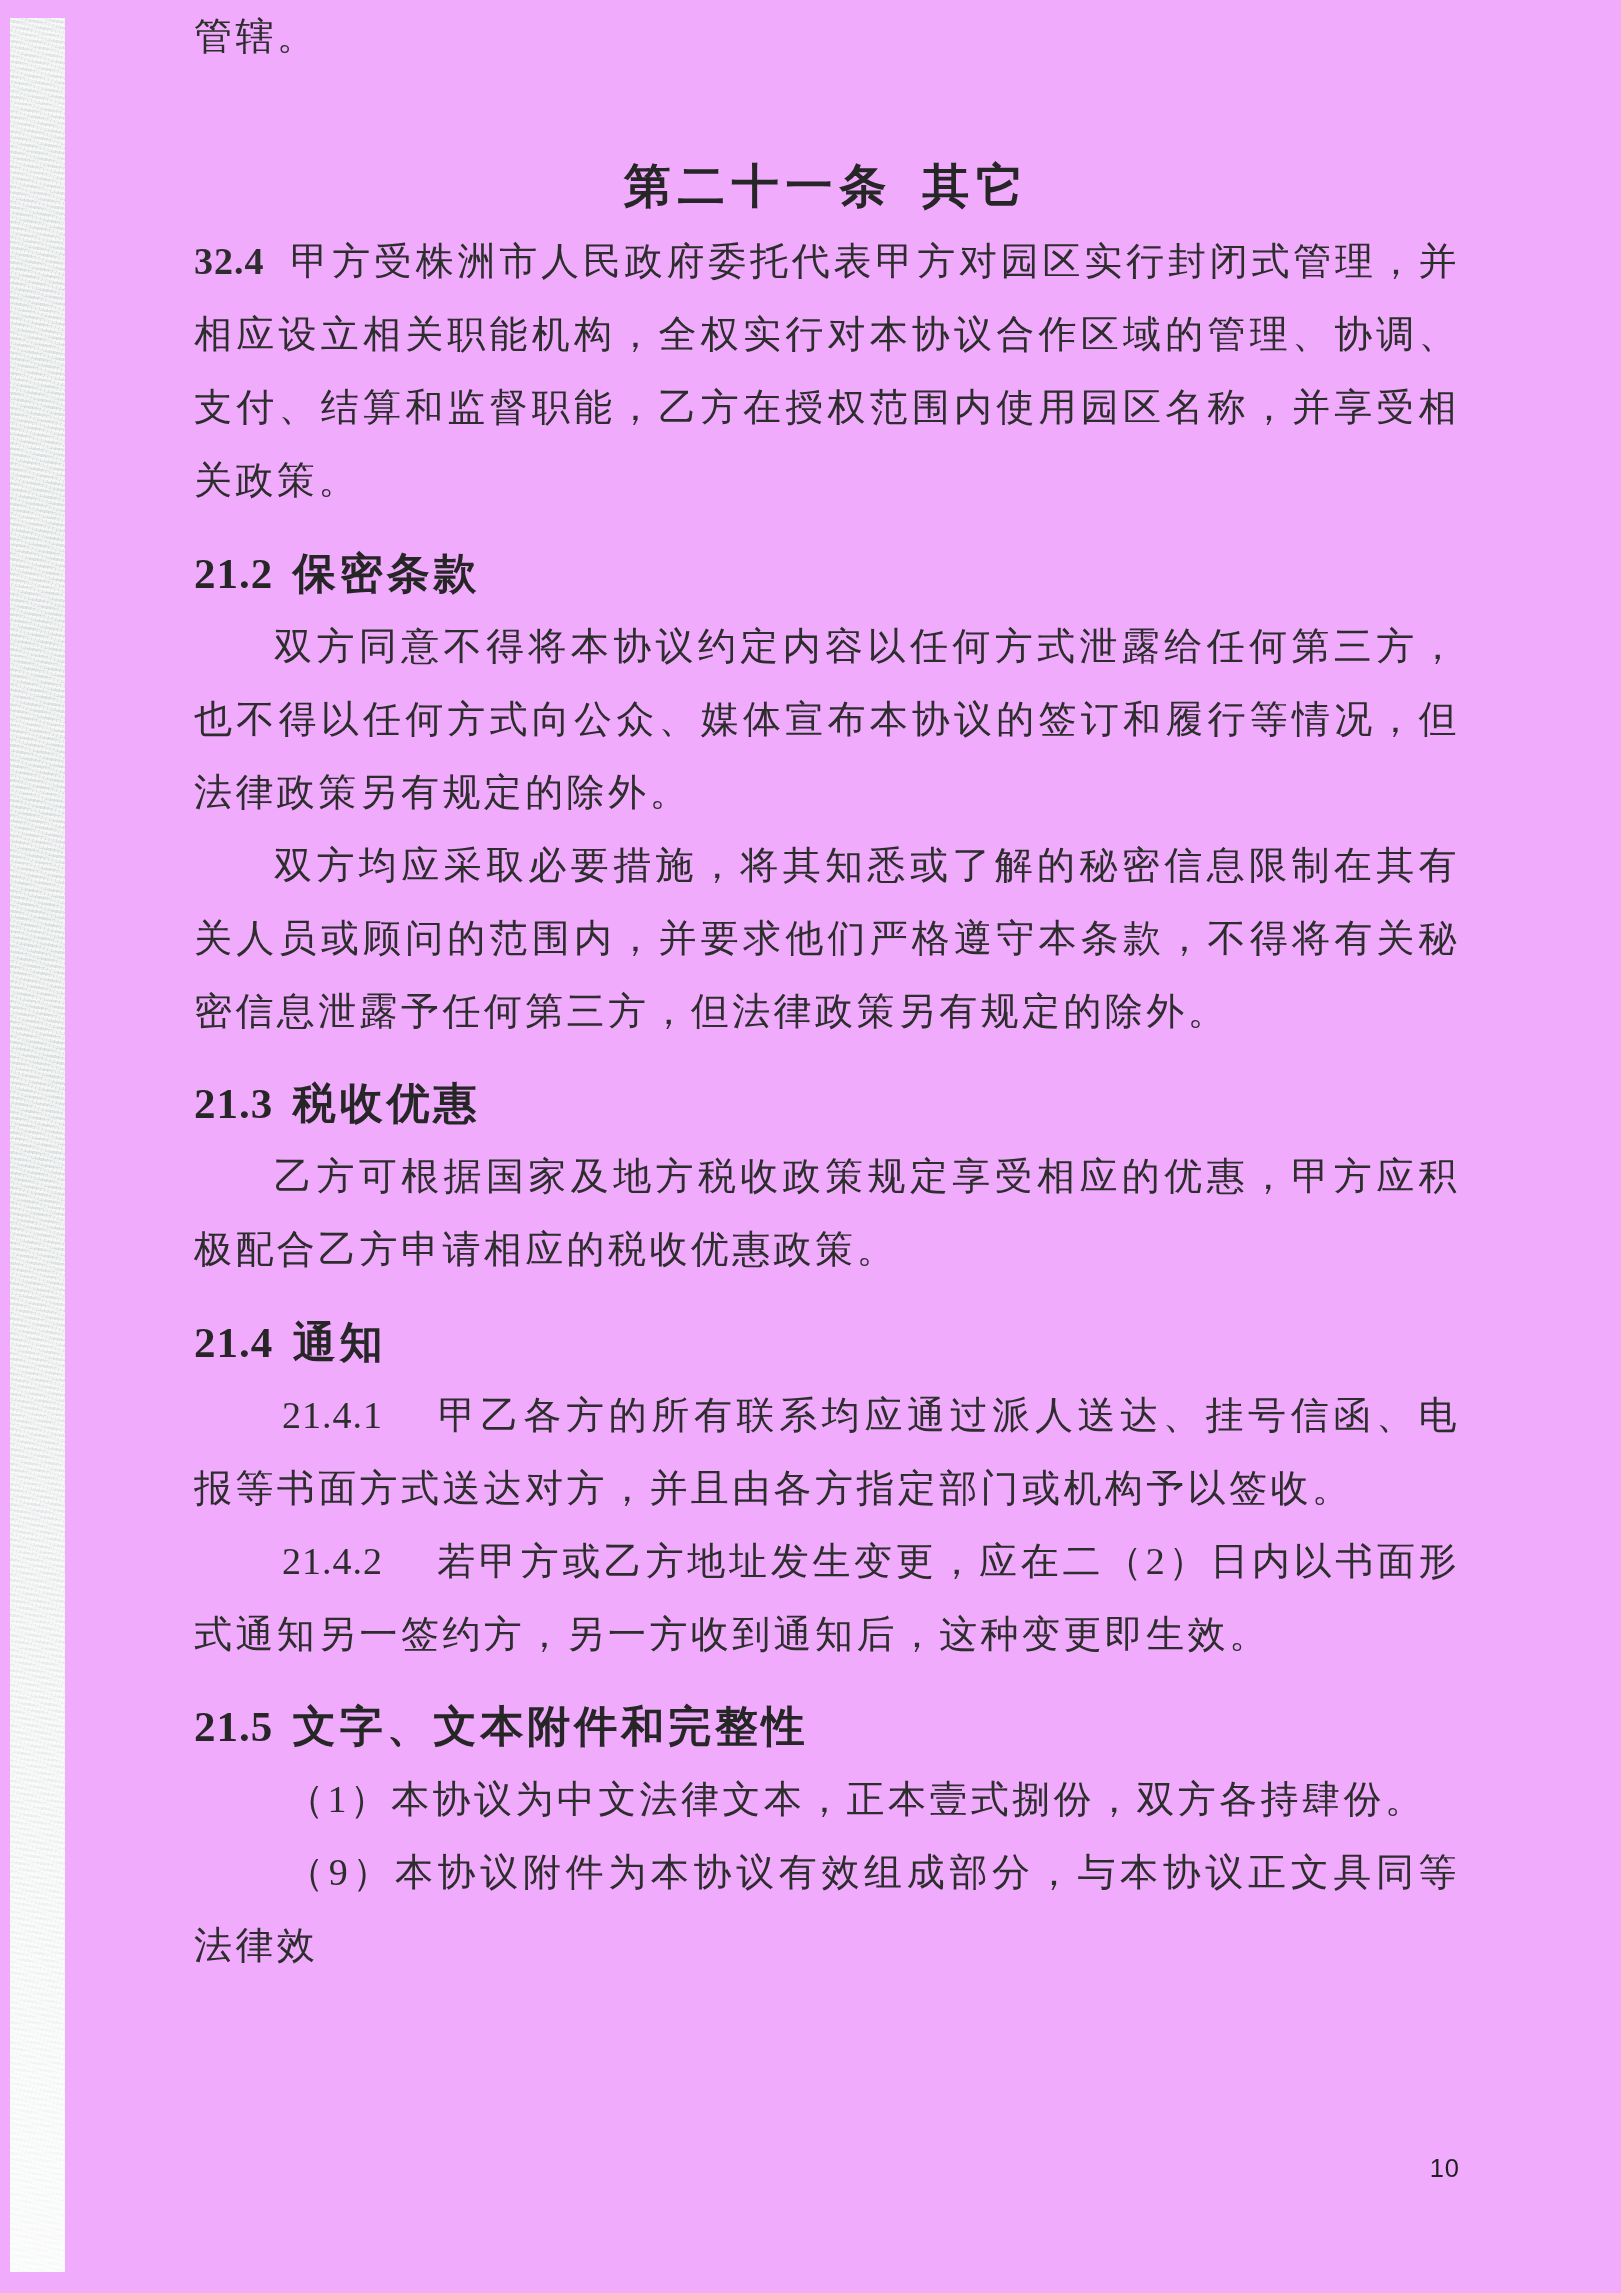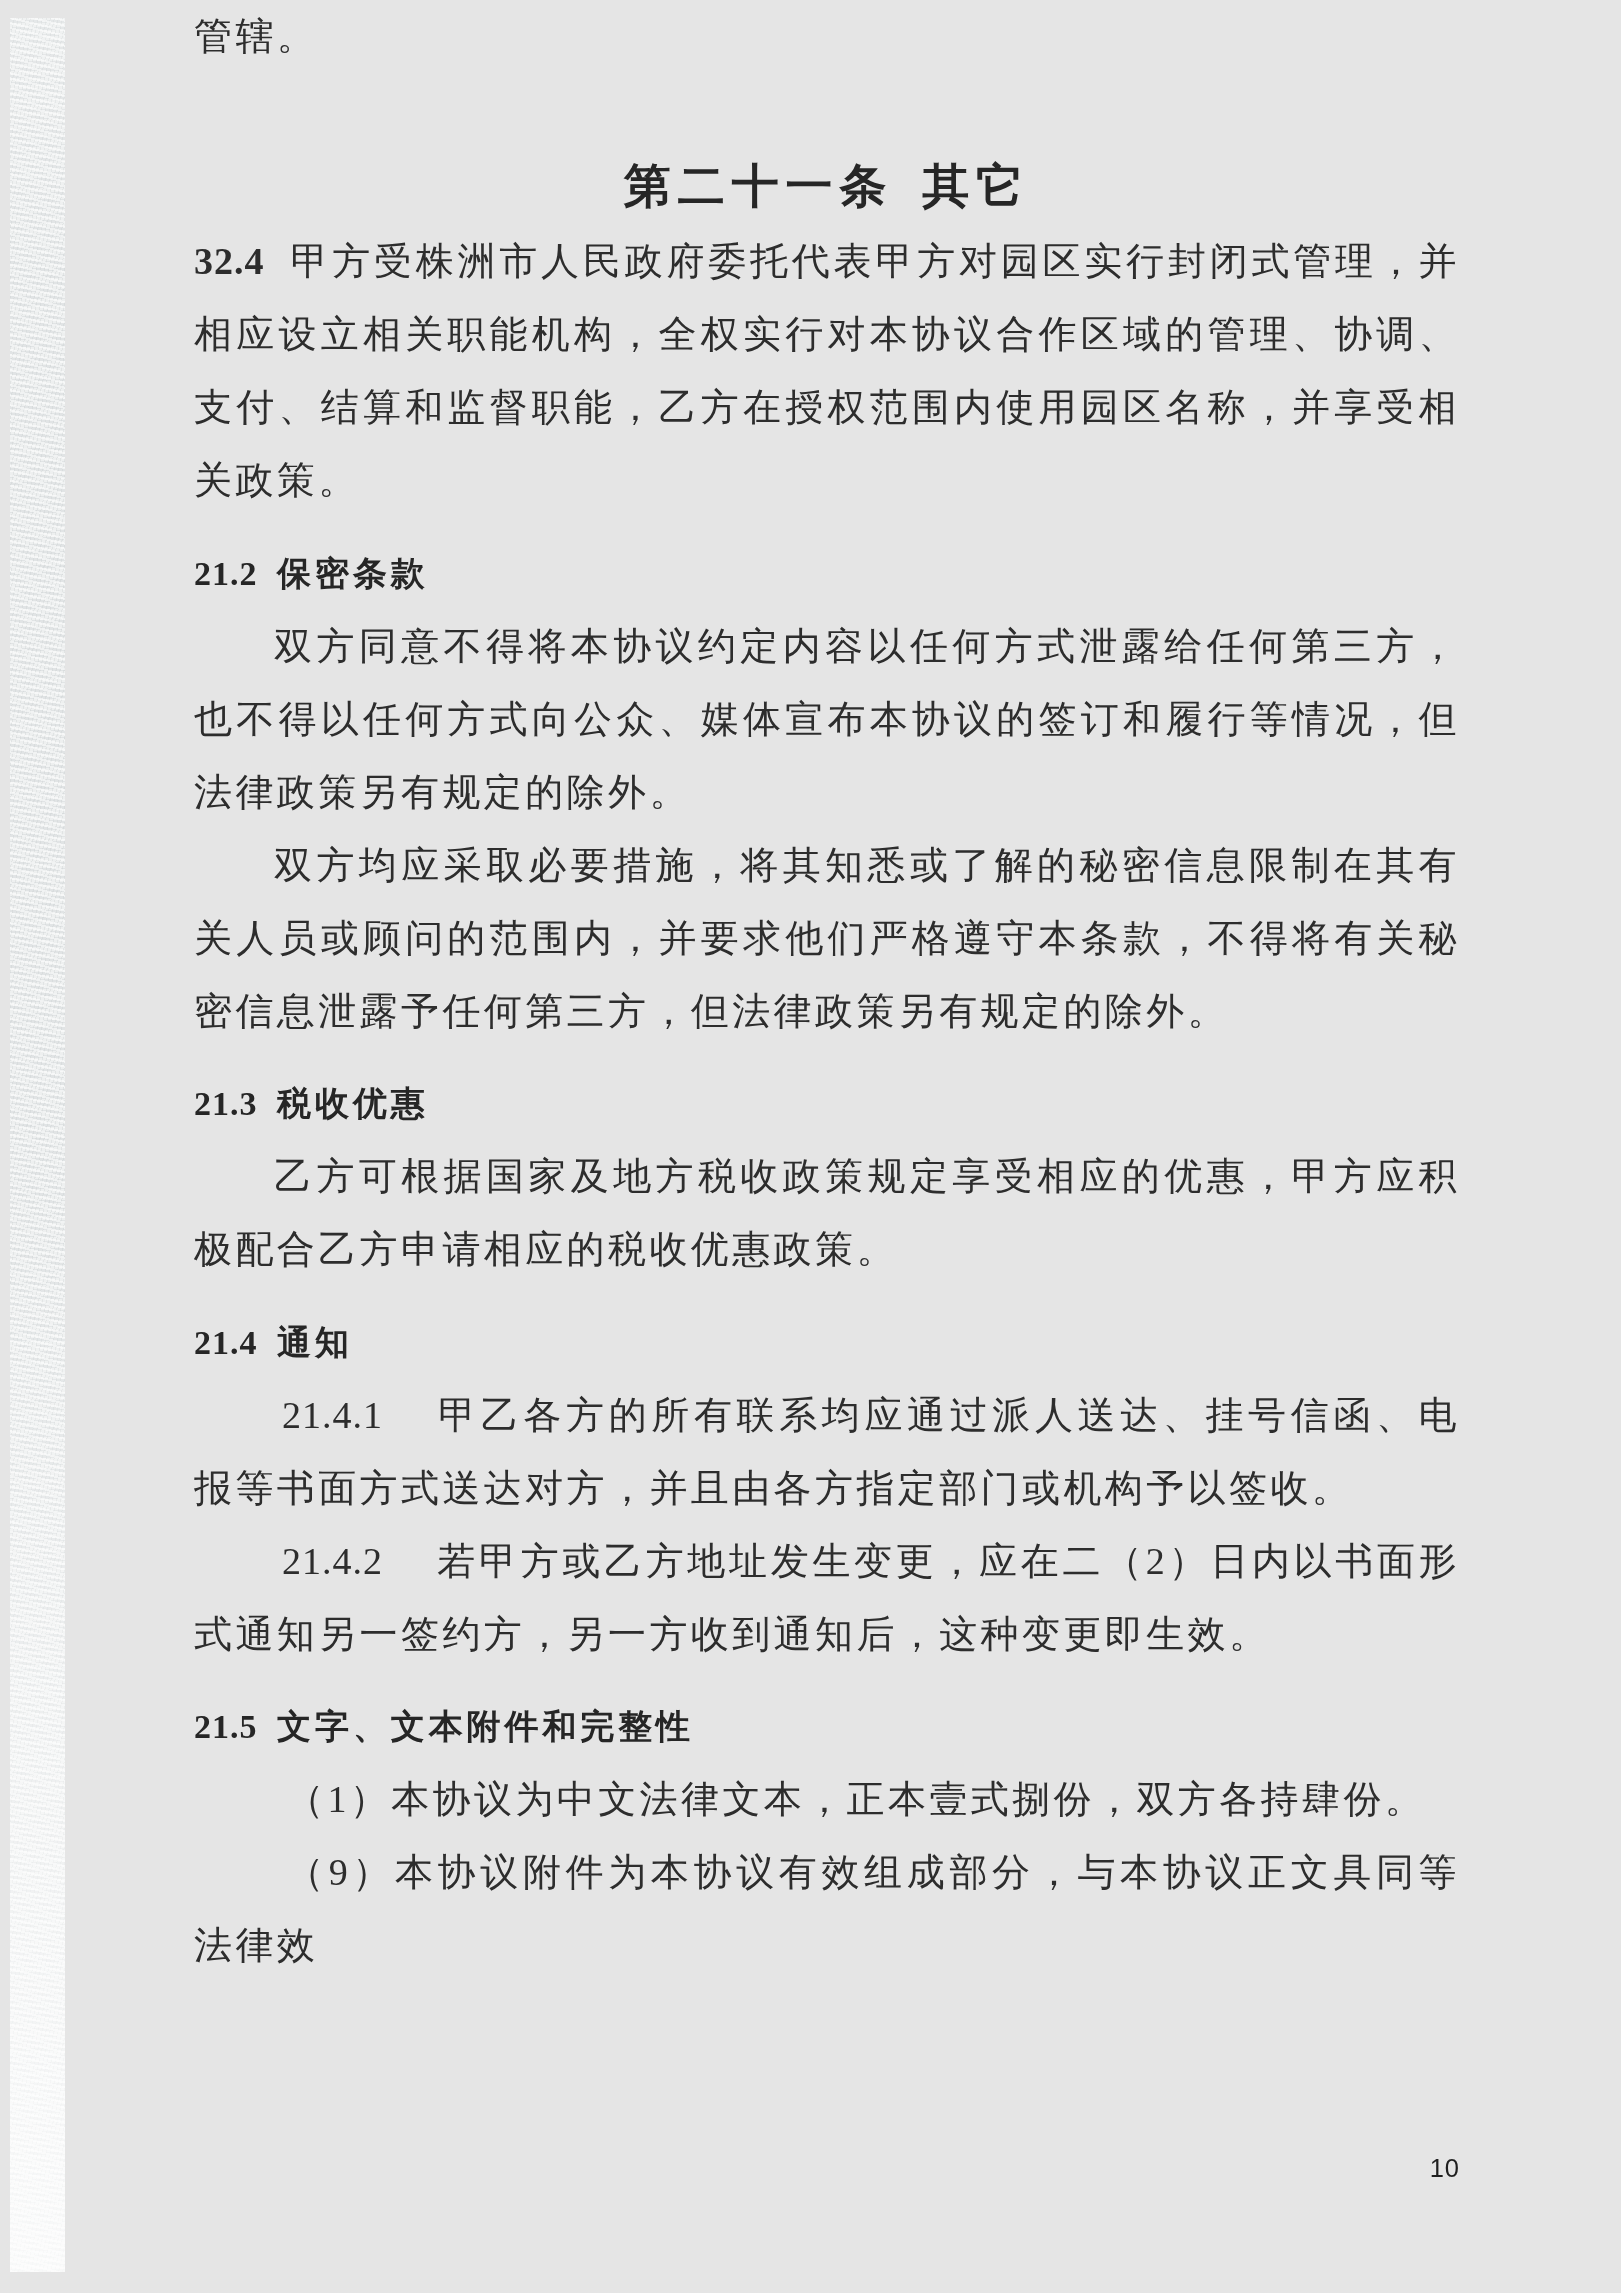--- a/index.html
+++ b/index.html
@@ -6,21 +6,21 @@
     margin: 0;
     padding: 0;
     width: 1621px;
     height: 2294px;
     background: #ffffff;
     overflow: hidden;
   }
   .page {
     position: absolute;
     inset: 0;
-    background: #e5e5e5;
+    background: #f0abfc;
   }
   
   .scan-band {
     position: absolute;
     left: 9.8px;
     top: 17.6px;
     width: 55px;
     height: 2254px;
     background:
       repeating-linear-gradient(13deg,  rgba(255,255,255,0.55) 0 2px, rgba(255,255,255,0) 2px 4.9px),
@@ -67,21 +67,21 @@
   }
   .chapter .chapter-title { margin-left: 29px; }
   .p-211 { margin-top: 27.4px; }
   .num-bold {
     font-weight: bold;
     letter-spacing: 1px;
     margin-right: 25.5px;
   }
   .content h2 {
     margin: 19.6px 0 0 0;
-    font-size: 34px;
+    font-size: 43px;
     font-weight: bold;
     line-height: 73px;
     letter-spacing: 3.9px;
     color: #262626;
     text-align: left;
   }
   .content h2 .h-num {
     letter-spacing: 1px;
     margin-right: 19.6px;
   }

